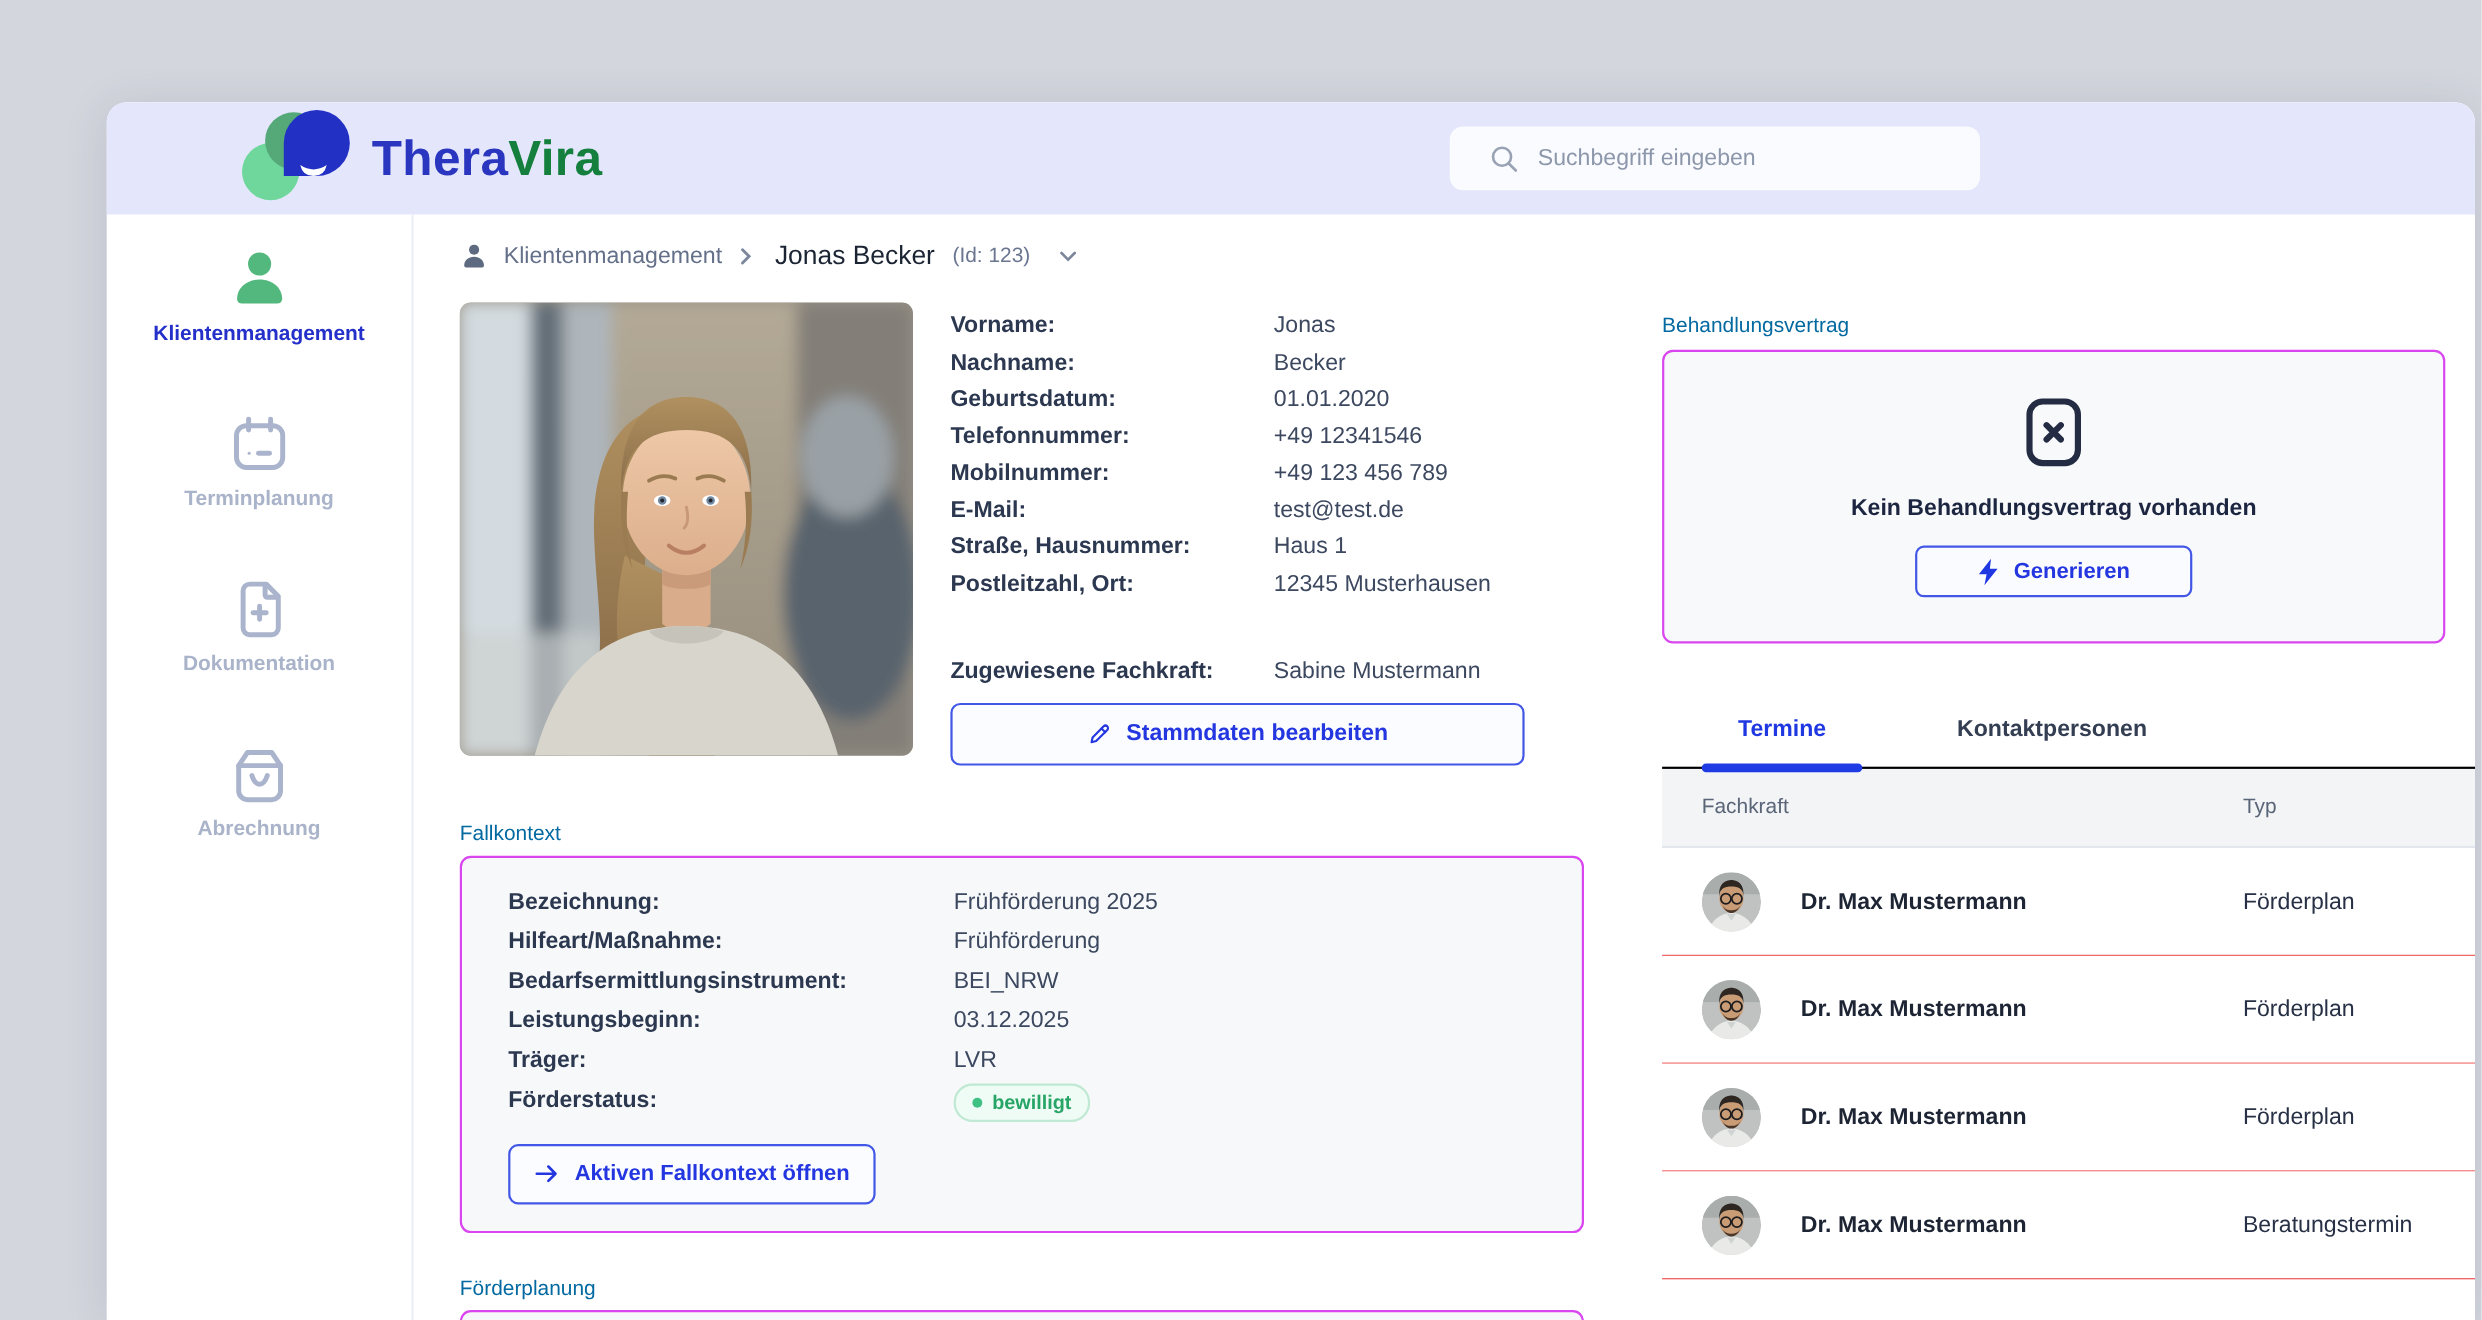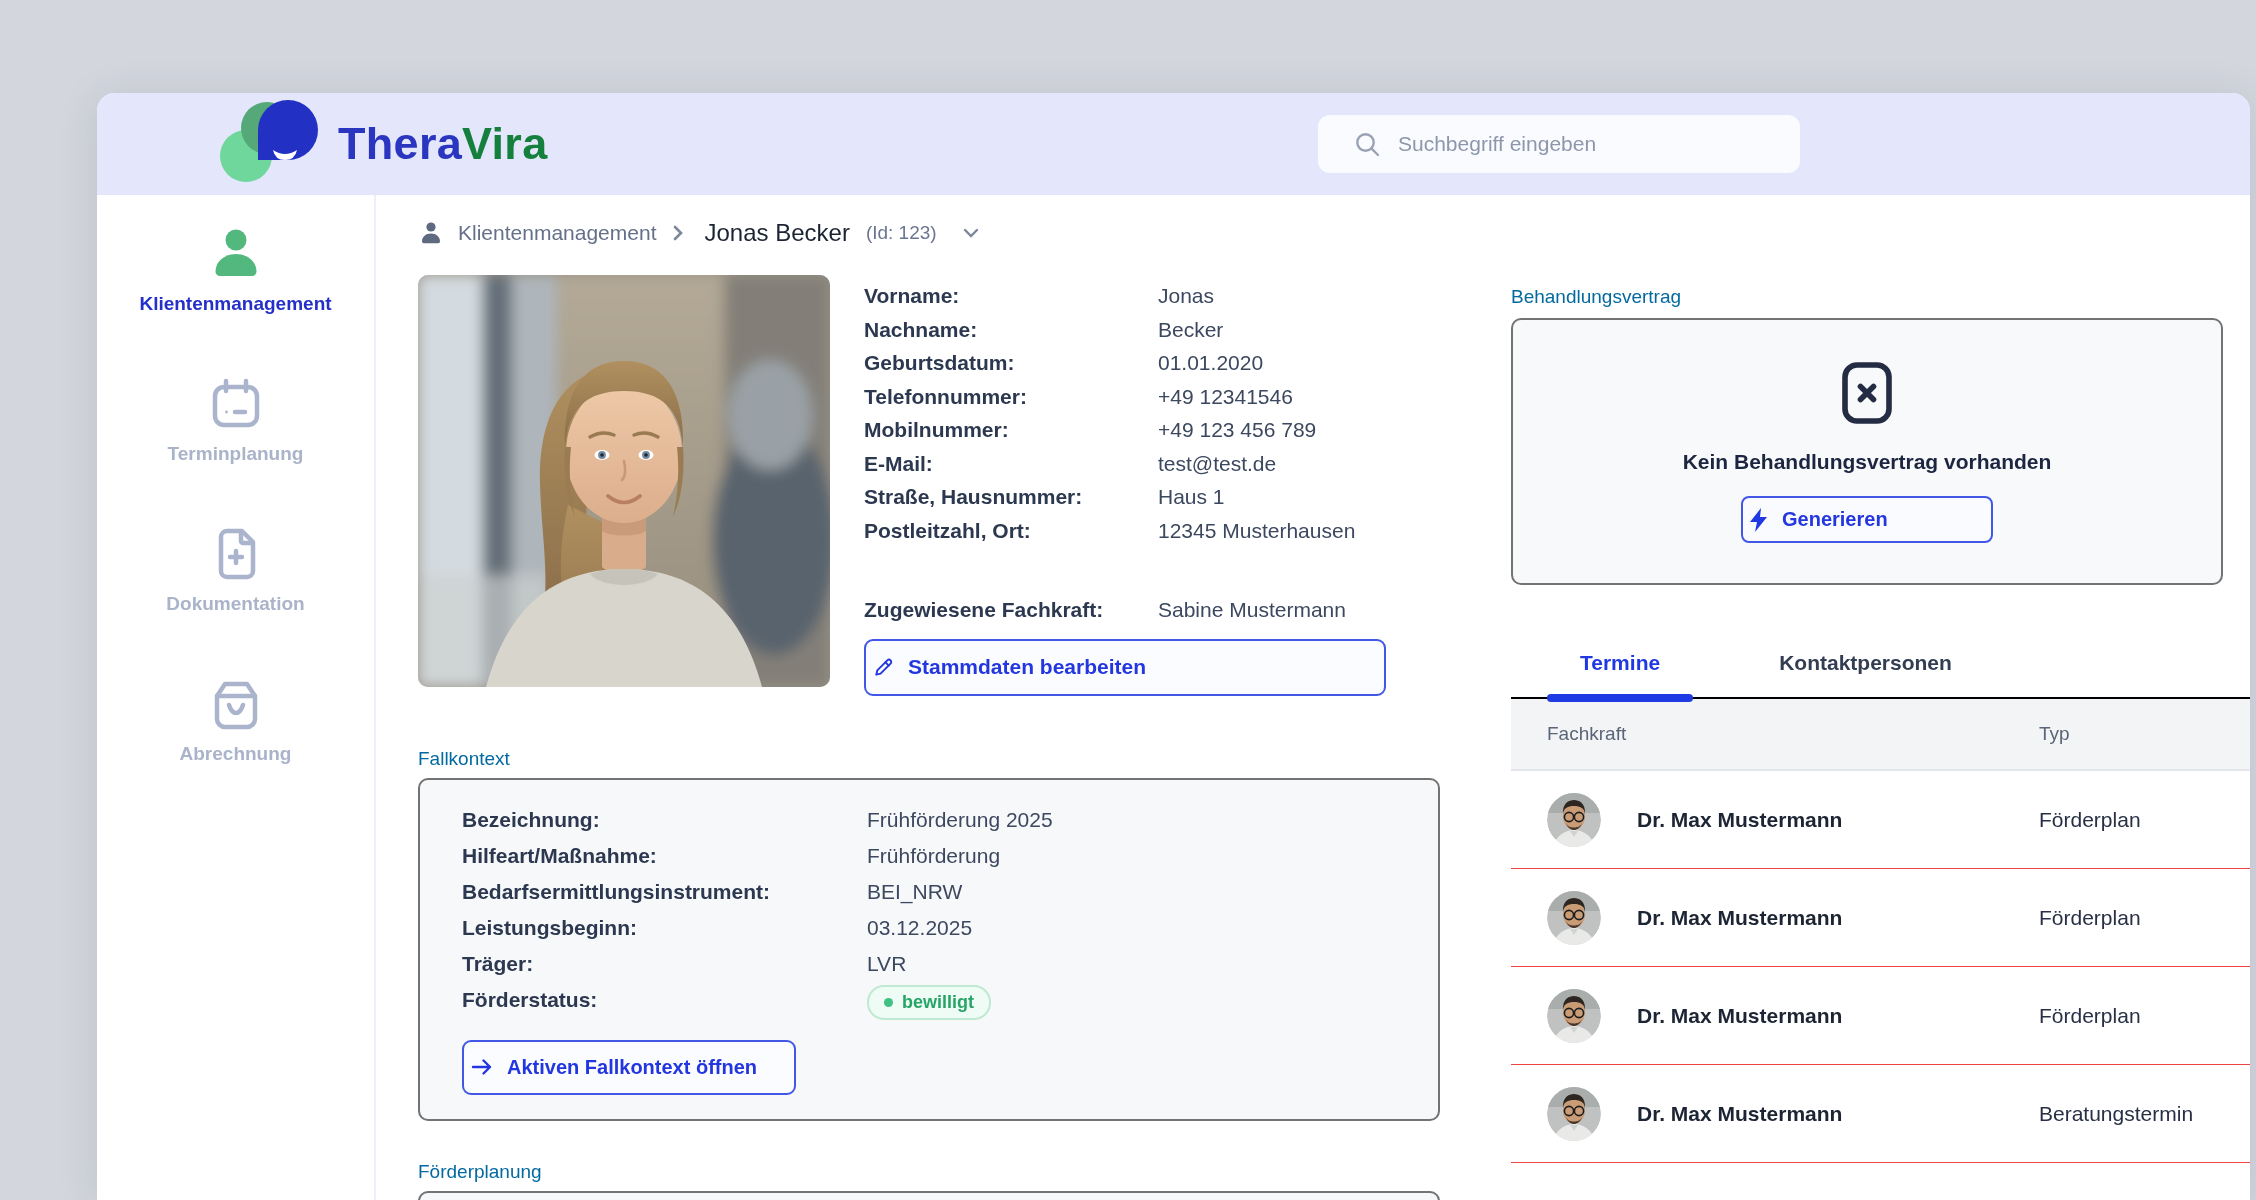--- a/index.html
+++ b/index.html
@@ -39,27 +39,27 @@
   .bc-caret{margin-left:10px;cursor:pointer;display:flex;align-items:center}
   
   .client{display:flex;gap:34px;margin-top:24px}
   .photo{width:412px;height:412px;border-radius:10px;overflow:hidden;flex:0 0 auto;background:#9a9488}
   .details{flex:1;padding-top:4px}
   .drow{display:flex;font-size:21px;line-height:33.5px}
   .drow .dl{width:294px;font-weight:700;color:#2c3850;flex:0 0 auto}
   .drow .dv{color:#3c485f}
   .assigned{margin-top:46px}
   .btn-outline{border:2px solid #4257e6;border-radius:9px;background:#fbfcff;color:#2336e0;font-size:21px;font-weight:700;
-               display:flex;align-items:center;gap:13px;cursor:pointer;
+               display:flex;align-items:center;justify-content:center;gap:13px;cursor:pointer;
                font-family:"Liberation Sans",sans-serif}
   .edit-btn{margin-top:12px;width:522px;height:57px}
   
   .section-label{font-size:19px;color:#0369a1}
   .fk-label{margin-top:52px}
-  .card{background:#f7f8fa;border:2px solid #737373;border-radius:10px;box-sizing:border-box}
+  .card{background:#f7f8fa;border:2px solid #d946ef;border-radius:10px;box-sizing:border-box}
   .fk-card{margin-top:8px;width:1022px;padding:22px 0 24px 42px}
   .fkrow{display:flex;font-size:21px;line-height:36px}
   .fkrow .dl{width:405px;font-weight:700;color:#2c3850;flex:0 0 auto}
   .fkrow .dv{color:#3c485f}
   .badge{display:inline-flex;align-items:center;gap:9px;height:31px;padding:0 15px;border:2px solid #bfe9d2;
          border-radius:17px;background:#effbf5;color:#27a567;font-size:18px;font-weight:700;margin-top:3px}
   .badge .dot{width:9px;height:9px;border-radius:50%;background:#3fc183}
   .open-btn{margin-top:20px;width:334px;height:55px;font-size:20px}
   .fp-label{margin-top:40px}
   .fp-card{margin-top:8px;width:1022px;height:70px}

